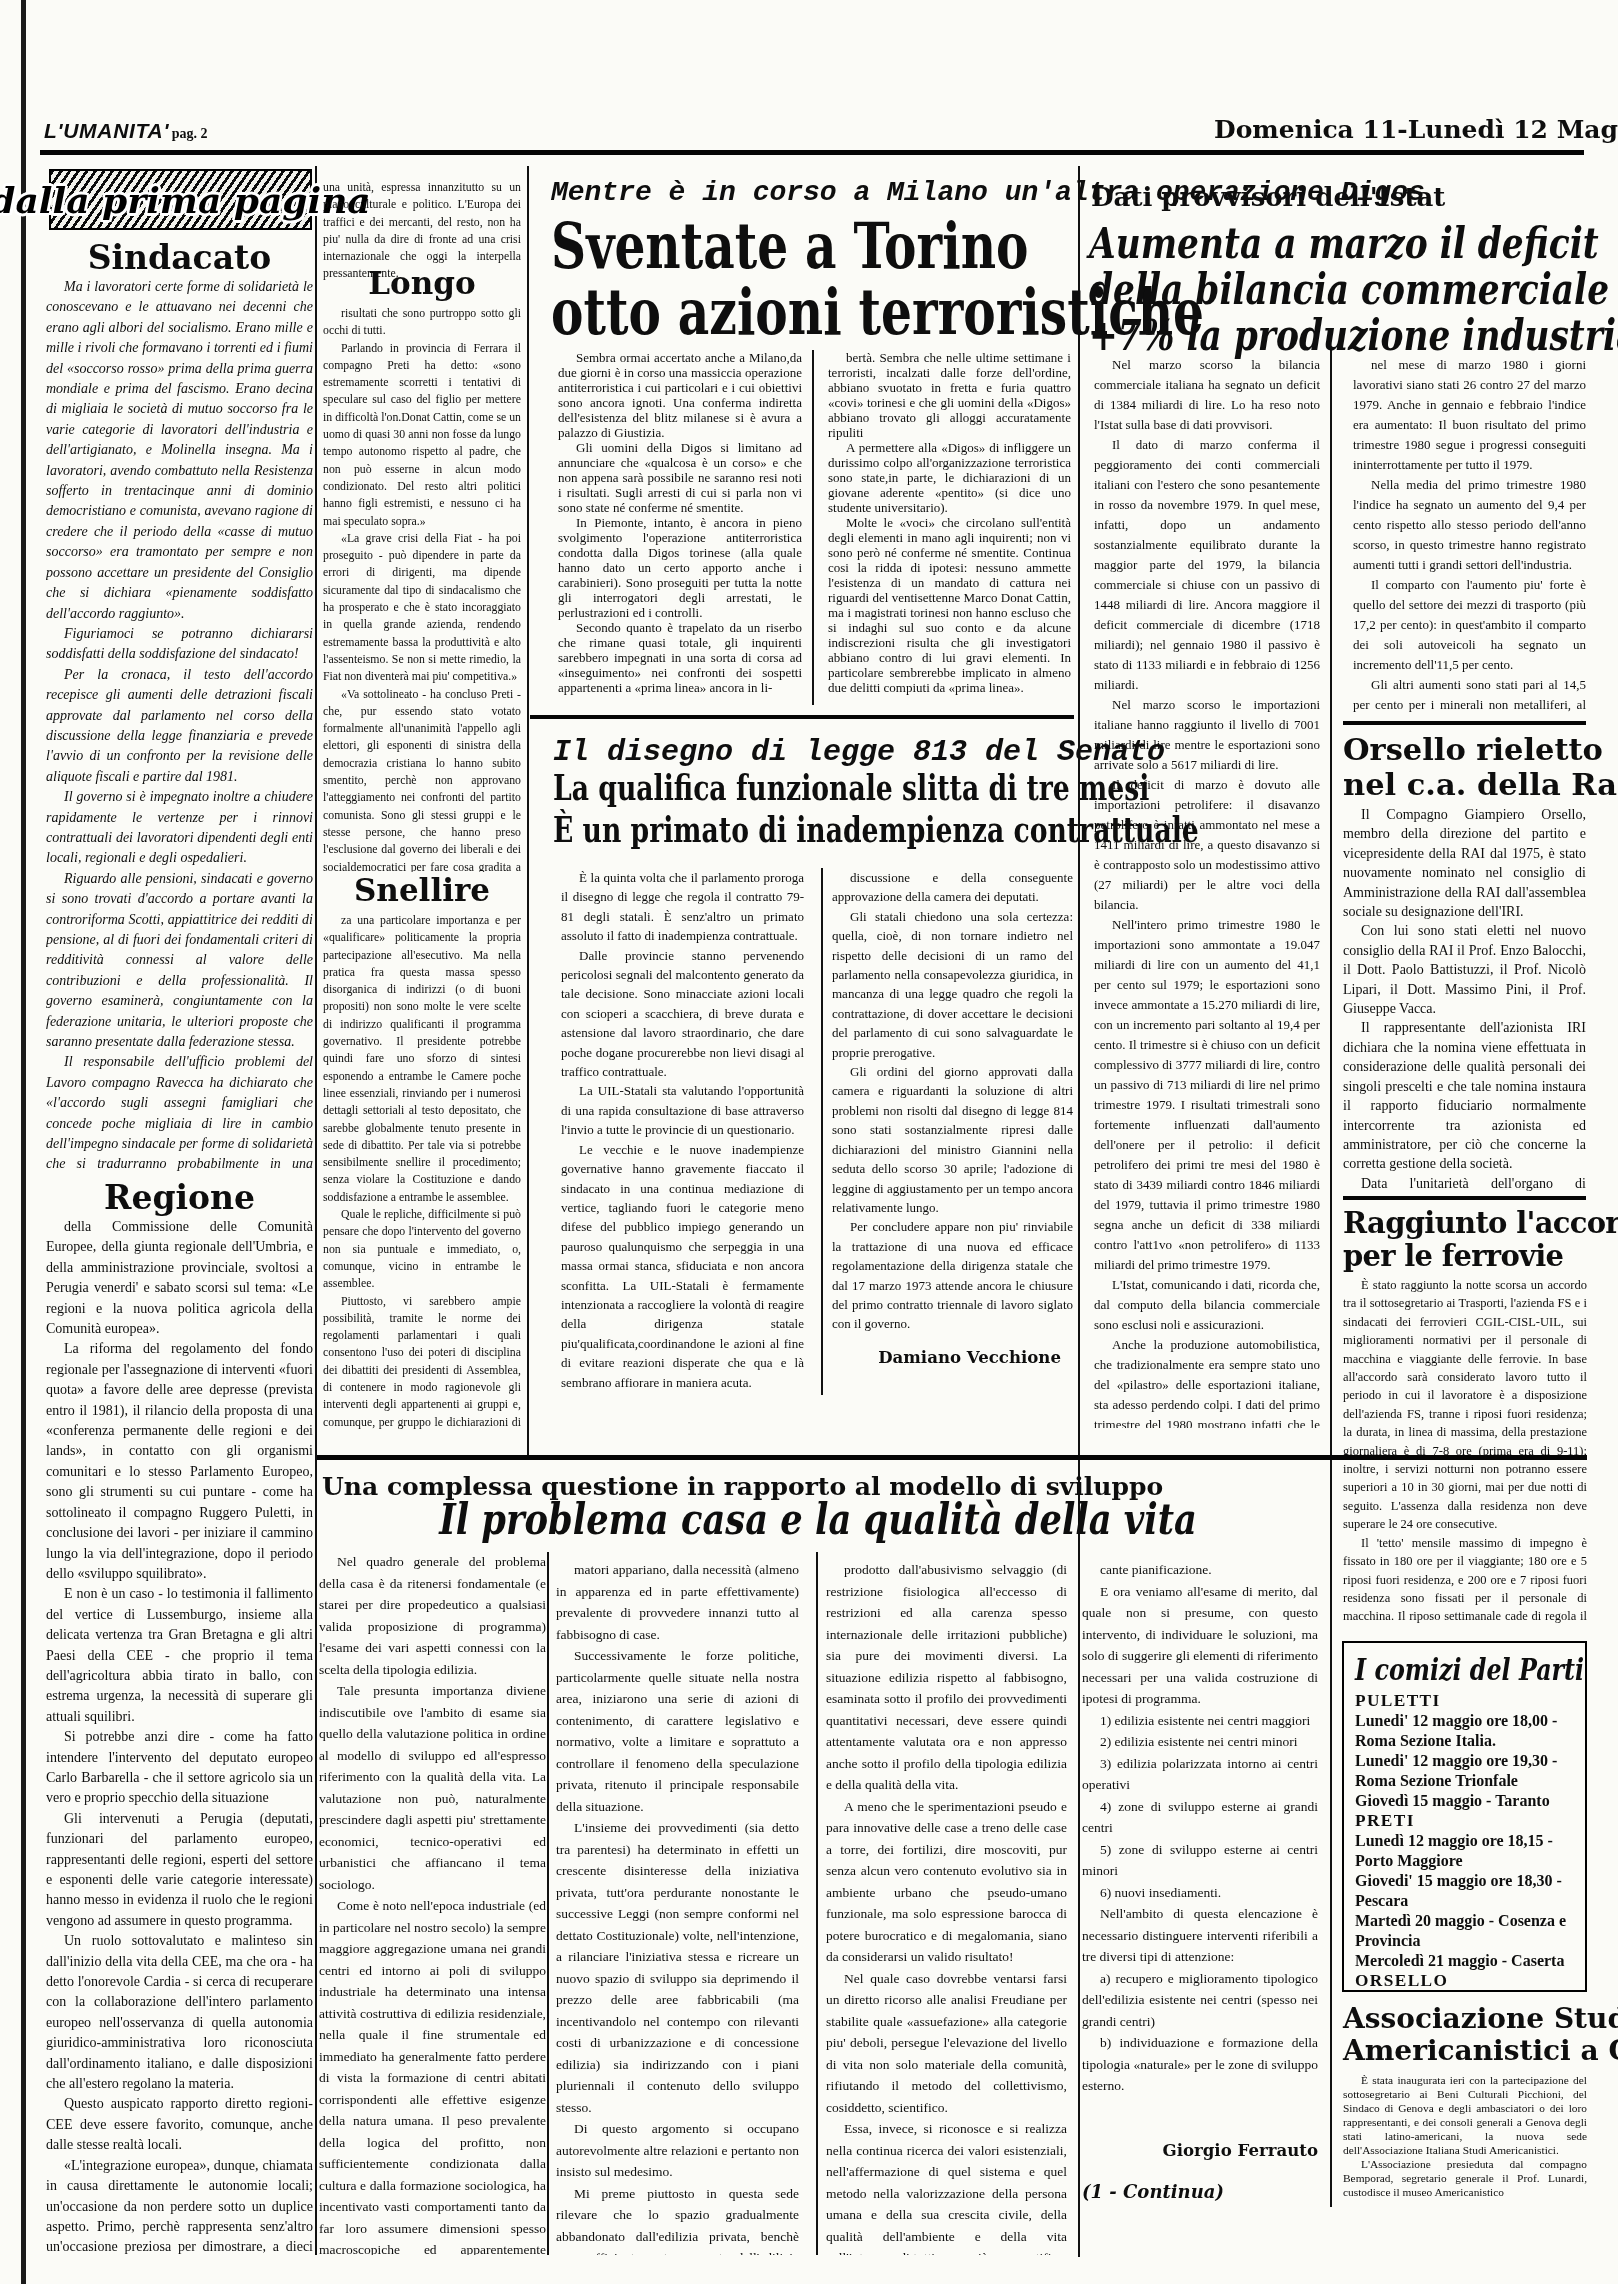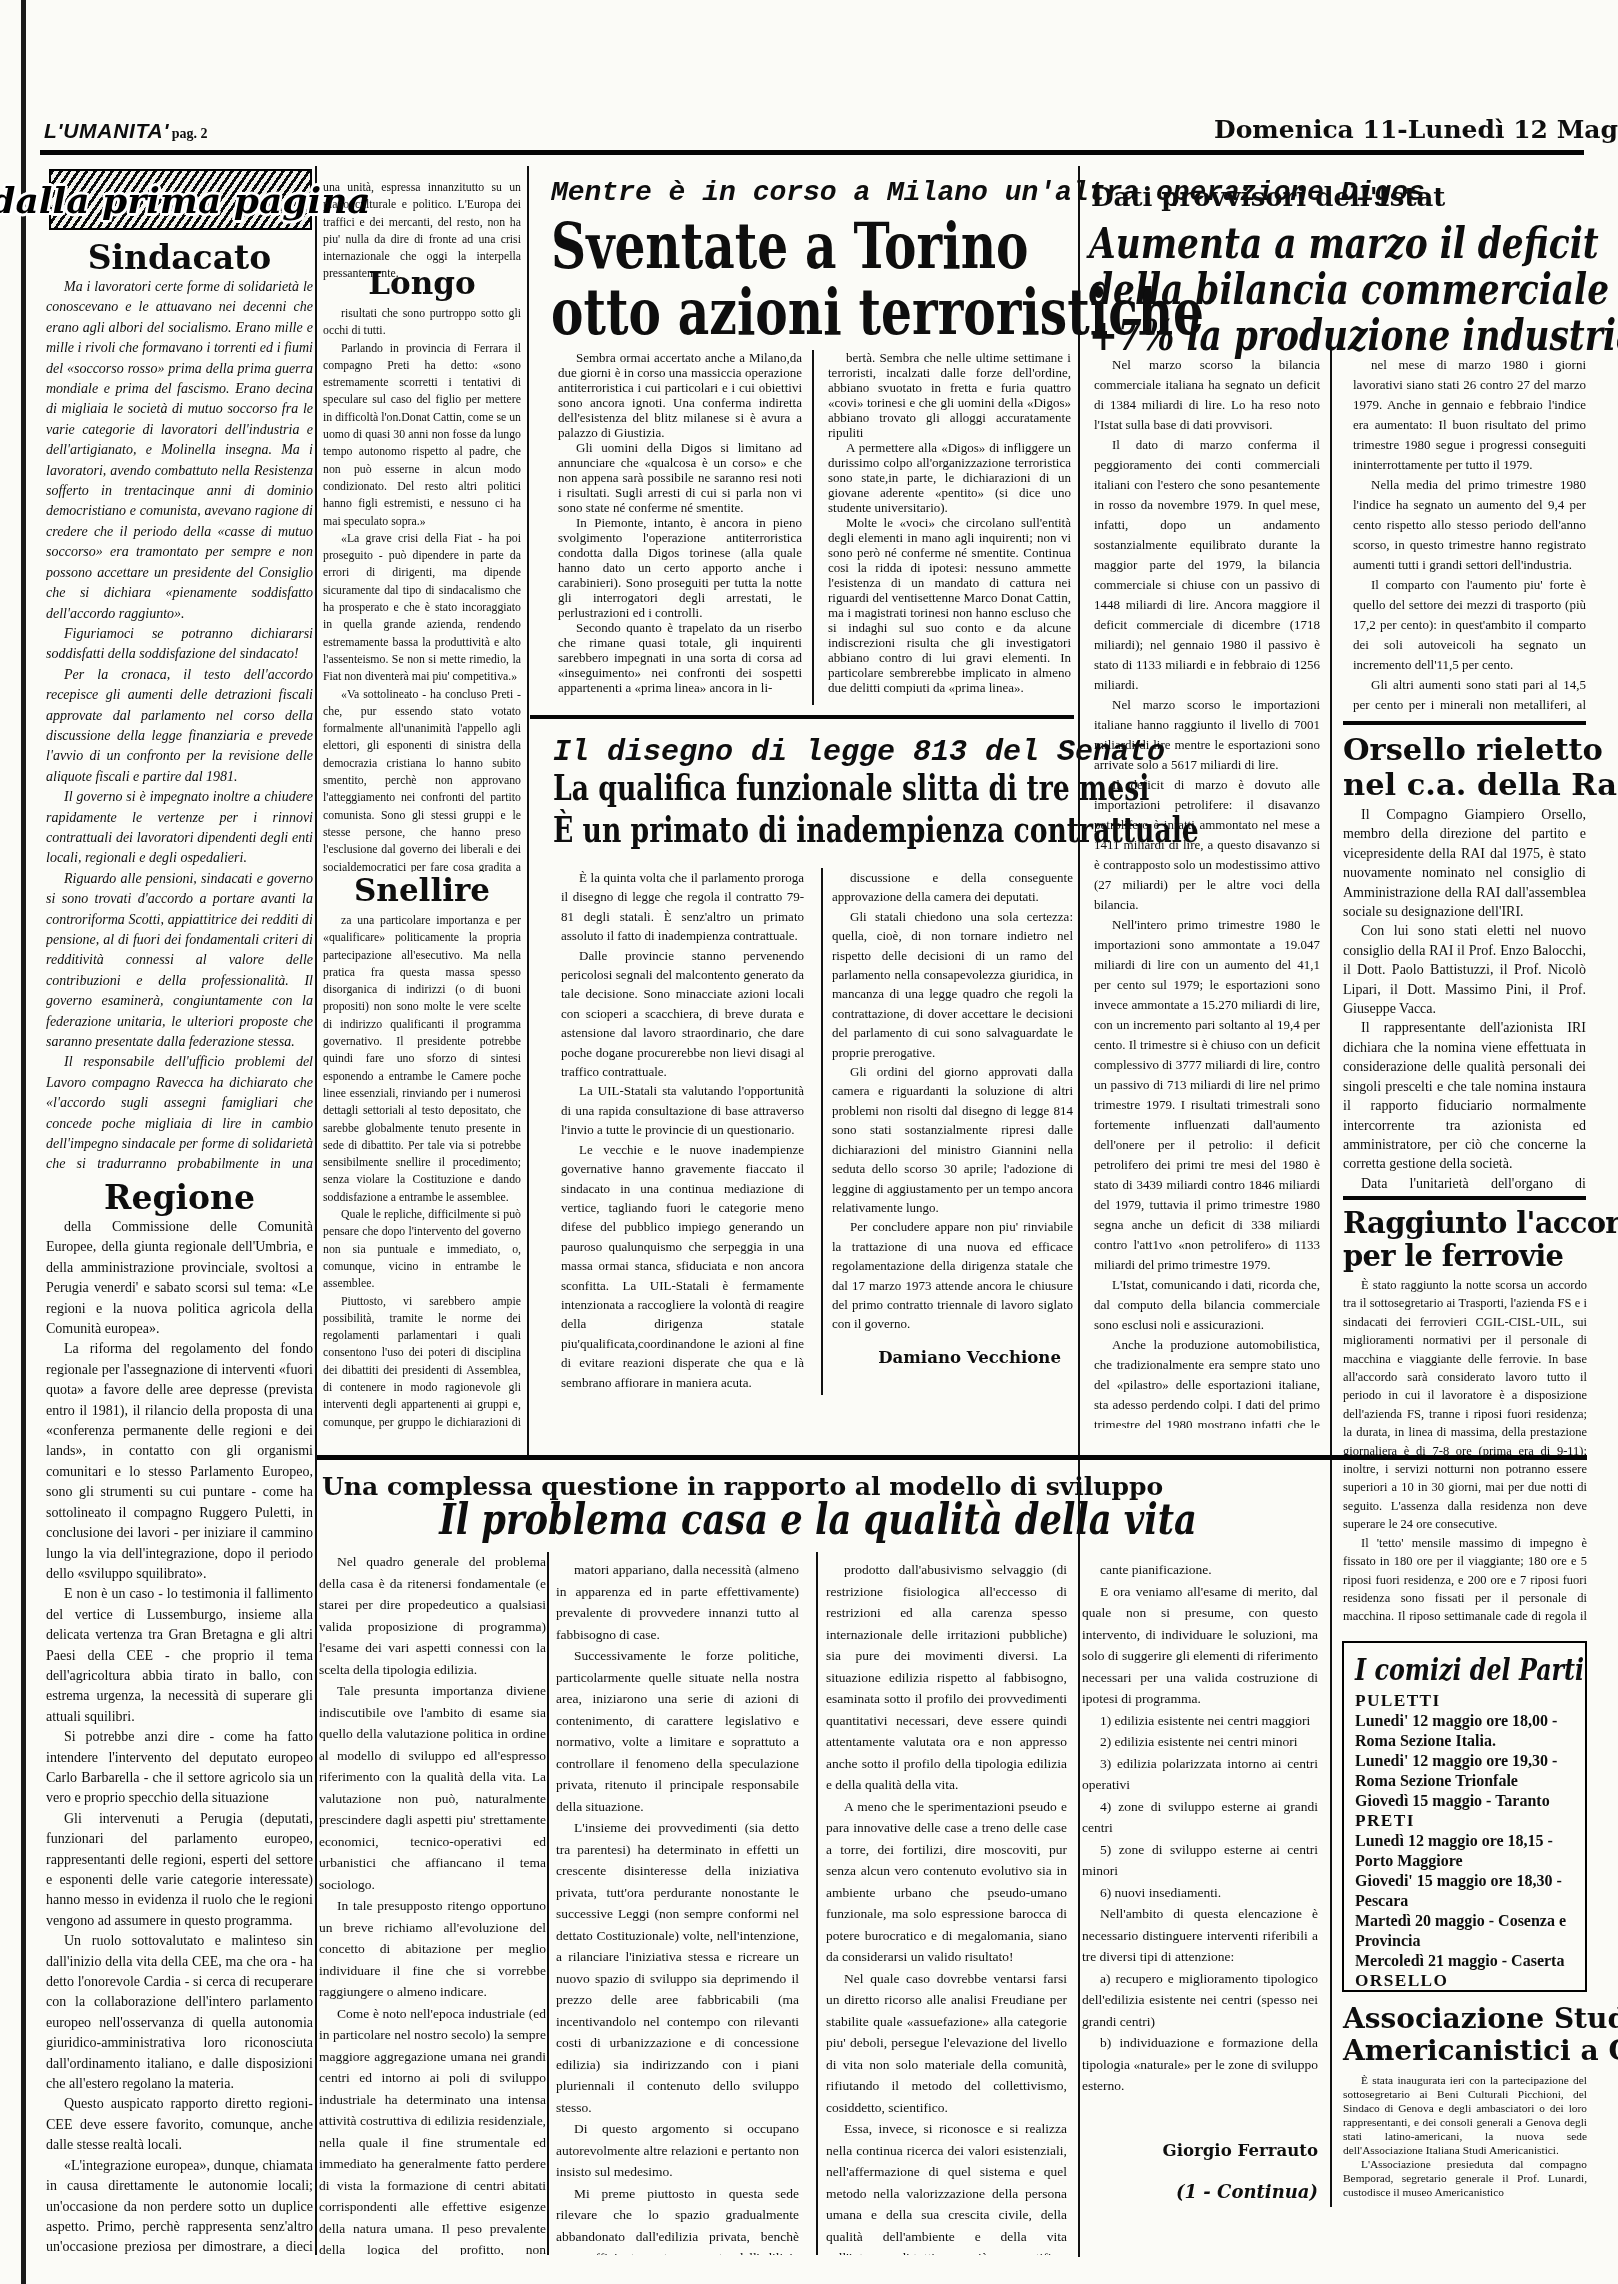--- a/index.html
+++ b/index.html
@@ -38,21 +38,21 @@
   .bt-col2{font-size:11.8px;line-height:17.3px}
   .bt-ctr{font-size:13px;line-height:15px}
   .bt-813{font-size:13px;line-height:19.4px}
   .bt-istat{font-size:13px;line-height:20px}
   .bt-ors{font-size:14px;line-height:19.4px}
   .bt-fer{font-size:12.5px;line-height:18.4px}
   .bt-ass{font-size:11.4px;line-height:14px}
   .bt-casa{font-size:13.5px;line-height:21.5px}
 
   .byline{font-family:"DejaVu Serif",serif;font-weight:bold;font-size:16.6px;text-align:right}
-  .continua{font-family:"DejaVu Serif",serif;font-style:italic;font-weight:bold;font-size:18px;text-align:right}
+  .continua{font-family:"DejaVu Serif",serif;font-style:italic;font-weight:bold;font-size:18px;text-align:left}
 
   .comizi-box{border:2.8px solid #000;padding:8.3px 11px;overflow:hidden}
   .comizi-title{font-family:"DejaVu Serif",serif;font-weight:bold;font-style:italic;font-size:30.5px;
                 white-space:nowrap;transform:scaleX(0.78);transform-origin:0 0;margin-bottom:4.2px}
   .comizi-lines p{font-weight:bold;font-size:16px;line-height:20px;text-indent:0;text-align:left}
   .comizi-lines p.line-bold{font-size:17.3px;letter-spacing:1.4px}
 </style>
 </head>
 <body>
 
@@ -223,21 +223,20 @@
     </div>
 
   <div class="rule-h" style="left:317px;top:1455px;width:1270px;height:4.9px"></div>
   <div class="abs kicker-r" style="left:322px;top:1472px;font-size:25px">Una complessa questione in rapporto al modello di sviluppo</div>
   <div class="abs" style="left:319px;top:1494px;width:998px;text-align:center">
     <span class="hl-i" style="font-size:43px;display:inline-block;transform:scaleX(0.82)">Il problema casa e la qualità della vita</span>
   </div>
   <div class="abs bt bt-casa" style="left:319px;top:1551px;width:227px;height:704px">
       <p>Nel quadro generale del problema della casa è da ritenersi fondamentale (e starei per dire propedeutico a qualsiasi valida proposizione di programma) l'esame dei vari aspetti connessi con la scelta della tipologia edilizia.</p>
       <p>Tale presunta importanza diviene indiscutibile ove l'ambito di esame sia quello della valutazione politica in ordine al modello di sviluppo ed all'espresso riferimento con la qualità della vita. La valutazione non può, naturalmente prescindere dagli aspetti piu' strettamente economici, tecnico-operativi ed urbanistici che affiancano il tema sociologo.</p>
-      <p>In tale presupposto ritengo opportuno un breve richiamo all'evoluzione del concetto di abitazione per meglio individuare il fine che si vorrebbe raggiungere o almeno indicare.</p>
       <p>Come è noto nell'epoca industriale (ed in particolare nel nostro secolo) la sempre maggiore aggregazione umana nei grandi centri ed intorno ai poli di sviluppo industriale ha determinato una intensa attività costruttiva di edilizia residenziale, nella quale il fine strumentale ed immediato ha generalmente fatto perdere di vista la formazione di centri abitati corrispondenti alle effettive esigenze della natura umana. Il peso prevalente della logica del profitto, non sufficientemente condizionata dalla cultura e dalla formazione sociologica, ha incentivato vasti comportamenti tanto da far loro assumere dimensioni spesso macroscopiche ed apparentemente inarrestabili.</p>
     </div>
   <div class="abs bt bt-casa" style="left:556px;top:1559px;width:243px;height:696px">
       <p>matori appariano, dalla necessità (almeno in apparenza ed in parte effettivamente) prevalente di provvedere innanzi tutto al fabbisogno di case.</p>
       <p>Successivamente le forze politiche, particolarmente quelle situate nella nostra area, iniziarono una serie di azioni di contenimento, di carattere legislativo e normativo, volte a limitare e soprattuto a controllare il fenomeno della speculazione privata, ritenuto il principale responsabile della situazione.</p>
       <p>L'insieme dei provvedimenti (sia detto tra parentesi) ha determinato in effetti un crescente disinteresse della iniziativa privata, tutt'ora perdurante nonostante le successive Leggi (non sempre conformi nel dettato Costituzionale) volte, nell'intenzione, a rilanciare l'iniziativa stessa e ricreare un nuovo spazio di sviluppo sia deprimendo il prezzo delle aree fabbricabili (ma incentivandolo nel contempo con rilevanti costi di urbanizzazione e di concessione edilizia) sia indirizzando con i piani pluriennali il contenuto dello sviluppo stesso.</p>
       <p>Di questo argomento si occupano autorevolmente altre relazioni e pertanto non insisto sul medesimo.</p>
       <p>Mi preme piuttosto in questa sede rilevare che lo spazio gradualmente abbandonato dall'edilizia privata, benchè non sufficientemente occupato dall'edilizia pubblica e agevolata (che pure costituisce una produzione globale), è stato, purtroppo, perfettamente integrato con l'improprio qualia del prodotto (per non dire peggiorando) la degradazione dell'ambiente, di cui abbiamo parlato, e dell'abusivismo. Basti pensare che nella Legge 513 hanno trovato un culmine aberrante vili espressioni di edilizia pubblica.</p>
     </div>
   <div class="abs bt bt-casa" style="left:826px;top:1559px;width:241px;height:696px">

